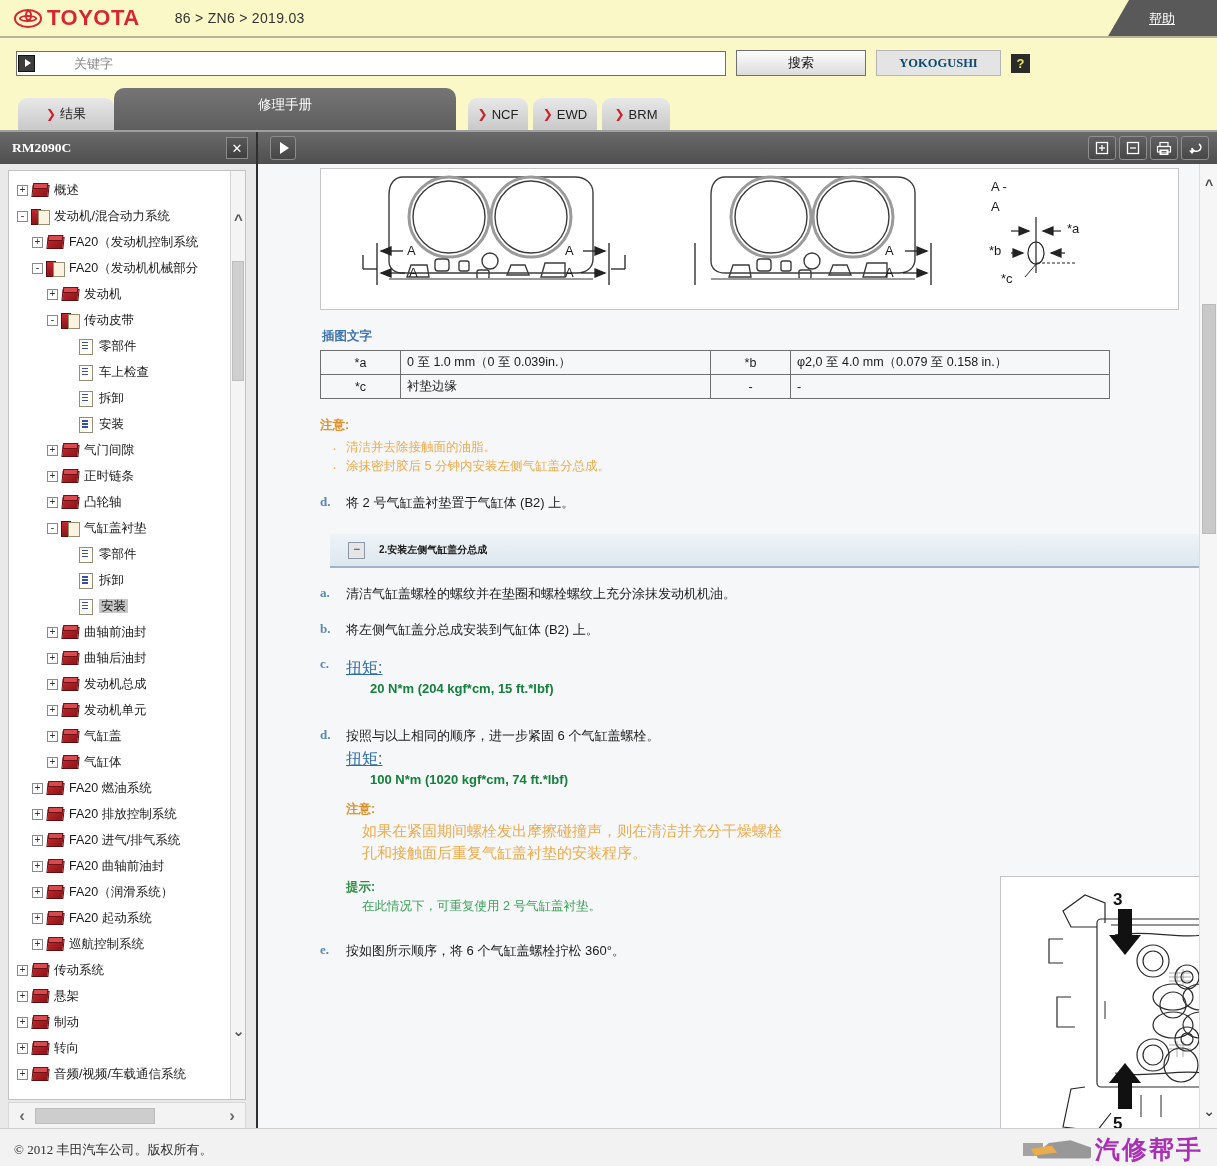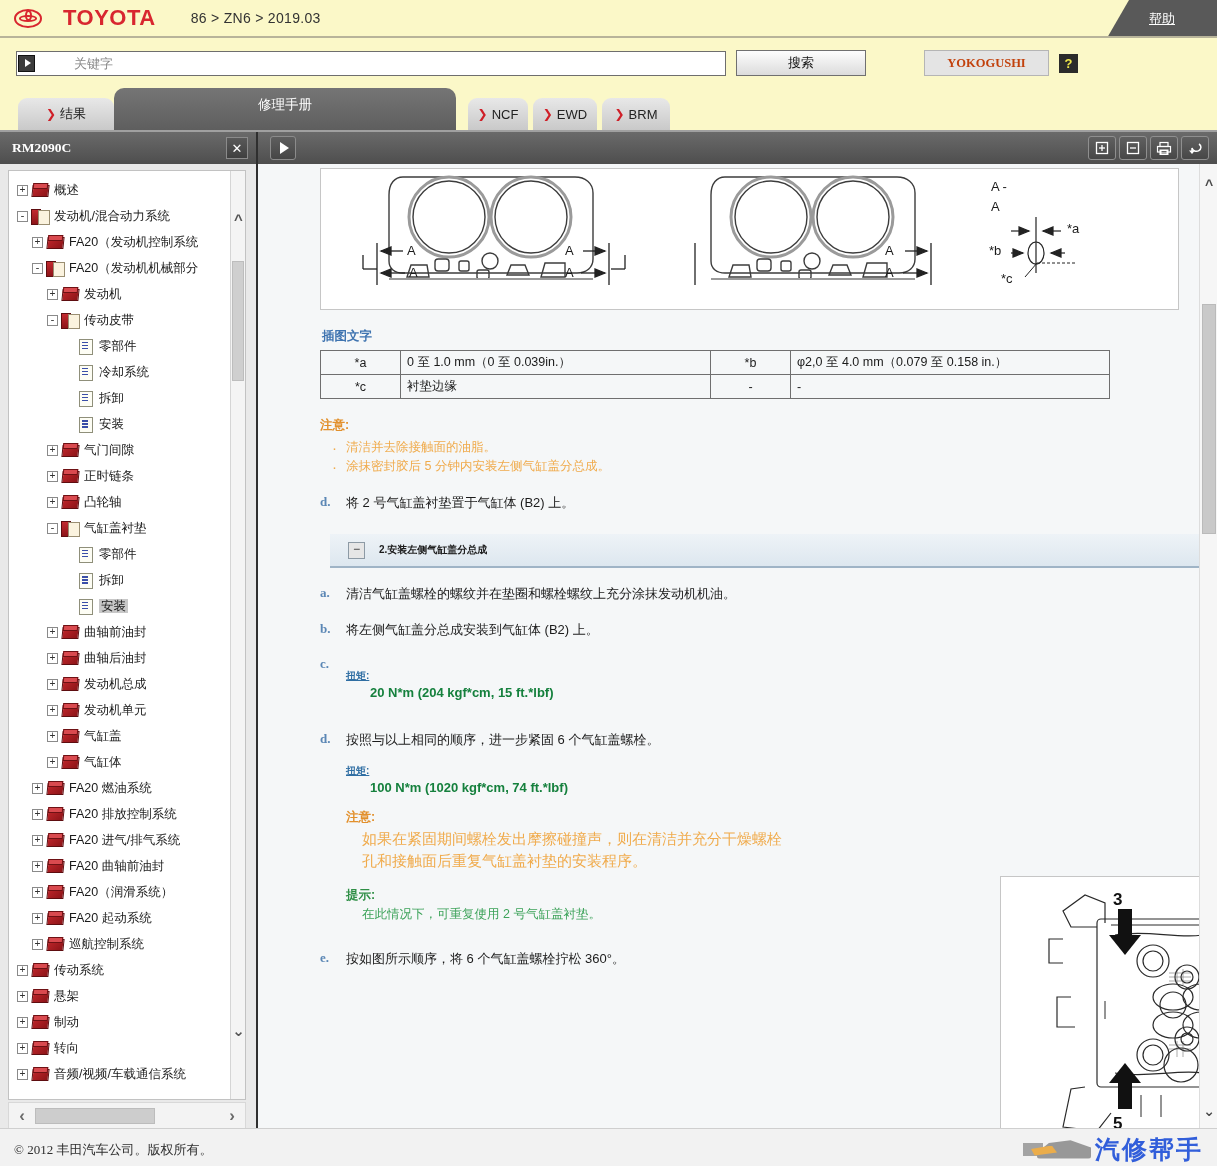--- a/index.html
+++ b/index.html
@@ -47,21 +47,20 @@
     position: absolute; left: 10.5px; top: 1.5px;
     width: 7px; height: 11px;
     border: 2px solid #d8262f;
     border-radius: 50%;
   }
   .toyota-word {
     font-size: 22px; font-weight: bold;
     color: #d8262f;
     letter-spacing: 0.5px;
     line-height: 1;
-    margin-left: 16px;
   }
   .breadcrumb {
     margin-left: 35px;
     font-size: 14px;
     color: #333;
     letter-spacing: 0.3px;
   }
   .help-tab {
     position: absolute; right: 0; top: 0;
     height: 38px; width: 110px;
@@ -120,24 +119,23 @@
     border: 1px solid #707070;
     font-size: 13px; color: #111;
     cursor: pointer;
     font-family: "Liberation Sans", sans-serif;
   }
   .btn-yoko {
     width: 125px; height: 26px;
     background: #e4e4e4;
     border: 1px solid #b5b5b5;
     font-size: 12.5px; font-weight: bold;
-    color: #c2410c;
+    color: #0c4a6e;
     font-family: "Liberation Serif", serif;
     cursor: default;
-    margin-left: 48px;
   }
   .help-qmark {
     width: 19px; height: 19px;
     background: #2b2b2b;
     color: #f0e84a;
     font-size: 13px; font-weight: bold;
     display: flex; align-items: center; justify-content: center;
     cursor: pointer;
   }
 
@@ -468,24 +466,24 @@
     font-size: 12px; color: #333; line-height: 1;
     font-family: "Liberation Mono", monospace;
   }
   .sh-title {
     margin-left: 14px;
     font-size: 10px; font-weight: bold;
     color: #1c1c1c;
   }
 
   .torque-label {
-    color: #2f6ea3; font-weight: bold;
-    font-size: 10px;
+    color: #2f6ea3; font-weight: normal;
+    font-size: 16px;
     text-decoration: underline;
-    margin-top: 14px;
+    margin-top: 3px;
   }
   .torque-value {
     color: #15803d; font-weight: bold;
     font-size: 13px;
     margin: 2px 0 0 24px;
   }
   .inline-notice-title { color: #e2902c; font-weight: bold; font-size: 12.5px; margin-top: 14px; }
   .inline-notice-text { color: #f0ab4c; font-size: 15px; line-height: 1.5; margin: 2px 0 0 16px; max-width: 430px; }
   .hint-title { color: #2f8f46; font-weight: bold; font-size: 12.5px; margin-top: 14px; }
   .hint-text { color: #3da35a; font-size: 12.5px; margin: 2px 0 0 16px; }
@@ -555,21 +553,21 @@
     clip-path: polygon(0 70%, 22% 18%, 62% 4%, 100% 42%, 100% 100%, 0 100%);
   }
   .wm-car .stripe {
     position: absolute; left: 8px; top: 9px;
     width: 26px; height: 10px;
     background: #eba63a;
     clip-path: polygon(0 35%, 80% 0, 100% 70%, 14% 100%);
   }
   .wm-text {
     font-size: 25px; font-weight: bold;
-    color: #1d4ed8;
+    color: #a21caf;
     letter-spacing: 2px;
     font-family: "DejaVu Sans", sans-serif;
   }
 
   
   svg.fig { display: block; }
 </style>
 </head>
 <body>
 
@@ -696,21 +694,21 @@
               <span class="tlabel">传动皮带</span>
             </div>
             <div class="tnode" style="padding-left: 49px;">
               <div class="expander blank"></div>
               <div class="ico ico-doc"></div>
               <span class="tlabel">零部件</span>
             </div>
             <div class="tnode" style="padding-left: 49px;">
               <div class="expander blank"></div>
               <div class="ico ico-doc"></div>
-              <span class="tlabel">冷却系统</span>
+              <span class="tlabel">车上检查</span>
             </div>
             <div class="tnode" style="padding-left: 49px;">
               <div class="expander blank"></div>
               <div class="ico ico-doc"></div>
               <span class="tlabel">拆卸</span>
             </div>
             <div class="tnode" style="padding-left: 49px;">
               <div class="expander blank"></div>
               <div class="ico ico-doc"></div>
               <span class="tlabel">安装</span>

